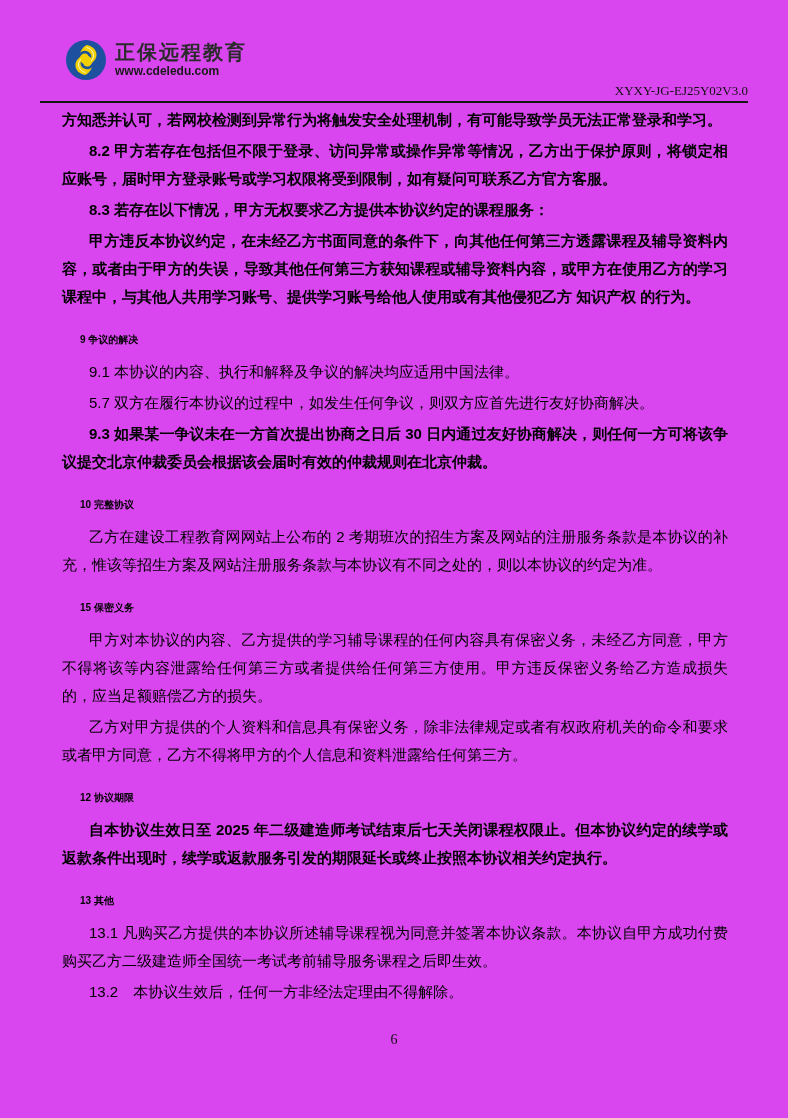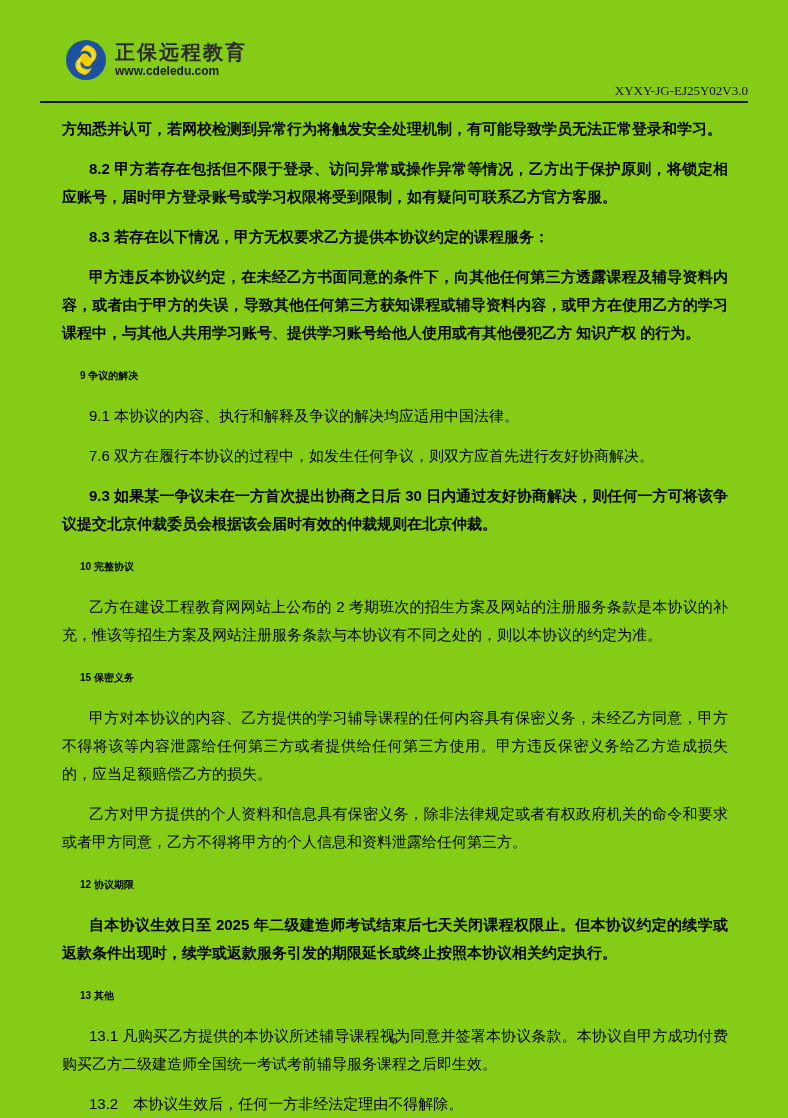--- a/index.html
+++ b/index.html
@@ -1,20 +1,20 @@
 <!DOCTYPE html>
 <html><head>
 <meta charset="utf-8">
 <style>
   html,body{margin:0;padding:0;background:#e8e8e8;}
   .page{
     position:relative;
     width:788px;height:1118px;
     margin:0 auto;
-    background:#84cc16;
+    background:#d946ef;
     font-family:"Liberation Sans",sans-serif;
     color:#000;
     overflow:hidden;
   }
   
   .header{
     position:absolute;left:40px;right:40px;top:0;height:101px;
     border-bottom:2px solid #161616;
   }
   .brand{
@@ -33,21 +33,21 @@
     position:absolute;right:0;bottom:2px;
     font-family:"Liberation Serif",serif;
     font-size:13px;color:#111;
   }
   
   .doc-body{
     position:absolute;left:62px;right:60px;top:103px;
     font-size:15px;line-height:28px;
     text-align:justify;text-justify:inter-ideograph;
   }
-  .doc-body p{margin:12px 0;}
+  .doc-body p{margin:3px 0;}
   .doc-body p.indent{text-indent:1.8em;}
   .doc-body p.bold{font-weight:bold;}
   .doc-body h2.heading{
     font-size:10px;font-weight:bold;
     margin:15px 0 4px;text-indent:1.8em;line-height:28px;
   }
   
   .footer{
     position:absolute;left:0;right:0;bottom:70px;
     text-align:center;
@@ -79,21 +79,21 @@
     <div class="doc-code">XYXY-JG-EJ25Y02V3.0</div>
   </div>
 
   <div class="doc-body" id="doc-body">
       <p class="bold ">方知悉并认可，若网校检测到异常行为将触发安全处理机制，有可能导致学员无法正常登录和学习。</p>
       <p class="bold indent">8.2 甲方若存在包括但不限于登录、访问异常或操作异常等情况，乙方出于保护原则，将锁定相应账号，届时甲方登录账号或学习权限将受到限制，如有疑问可联系乙方官方客服。</p>
       <p class="bold indent">8.3 若存在以下情况，甲方无权要求乙方提供本协议约定的课程服务：</p>
       <p class="bold indent">甲方违反本协议约定，在未经乙方书面同意的条件下，向其他任何第三方透露课程及辅导资料内容，或者由于甲方的失误，导致其他任何第三方获知课程或辅导资料内容，或甲方在使用乙方的学习课程中，与其他人共用学习账号、提供学习账号给他人使用或有其他侵犯乙方 知识产权 的行为。</p>
       <h2 class="heading">9 争议的解决</h2>
       <p class="indent">9.1 本协议的内容、执行和解释及争议的解决均应适用中国法律。</p>
-      <p class="indent">7.6 双方在履行本协议的过程中，如发生任何争议，则双方应首先进行友好协商解决。</p>
+      <p class="indent">5.7 双方在履行本协议的过程中，如发生任何争议，则双方应首先进行友好协商解决。</p>
       <p class="bold indent">9.3 如果某一争议未在一方首次提出协商之日后 30 日内通过友好协商解决，则任何一方可将该争议提交北京仲裁委员会根据该会届时有效的仲裁规则在北京仲裁。</p>
       <h2 class="heading">10 完整协议</h2>
       <p class="indent">乙方在建设工程教育网网站上公布的 2 考期班次的招生方案及网站的注册服务条款是本协议的补充，惟该等招生方案及网站注册服务条款与本协议有不同之处的，则以本协议的约定为准。</p>
       <h2 class="heading">15 保密义务</h2>
       <p class="indent">甲方对本协议的内容、乙方提供的学习辅导课程的任何内容具有保密义务，未经乙方同意，甲方不得将该等内容泄露给任何第三方或者提供给任何第三方使用。甲方违反保密义务给乙方造成损失的，应当足额赔偿乙方的损失。</p>
       <p class="indent">乙方对甲方提供的个人资料和信息具有保密义务，除非法律规定或者有权政府机关的命令和要求或者甲方同意，乙方不得将甲方的个人信息和资料泄露给任何第三方。</p>
       <h2 class="heading">12 协议期限</h2>
       <p class="bold indent">自本协议生效日至 2025 年二级建造师考试结束后七天关闭课程权限止。但本协议约定的续学或返款条件出现时，续学或返款服务引发的期限延长或终止按照本协议相关约定执行。</p>
       <h2 class="heading">13 其他</h2>
       <p class="indent">13.1 凡购买乙方提供的本协议所述辅导课程视为同意并签署本协议条款。本协议自甲方成功付费购买乙方二级建造师全国统一考试考前辅导服务课程之后即生效。</p>

